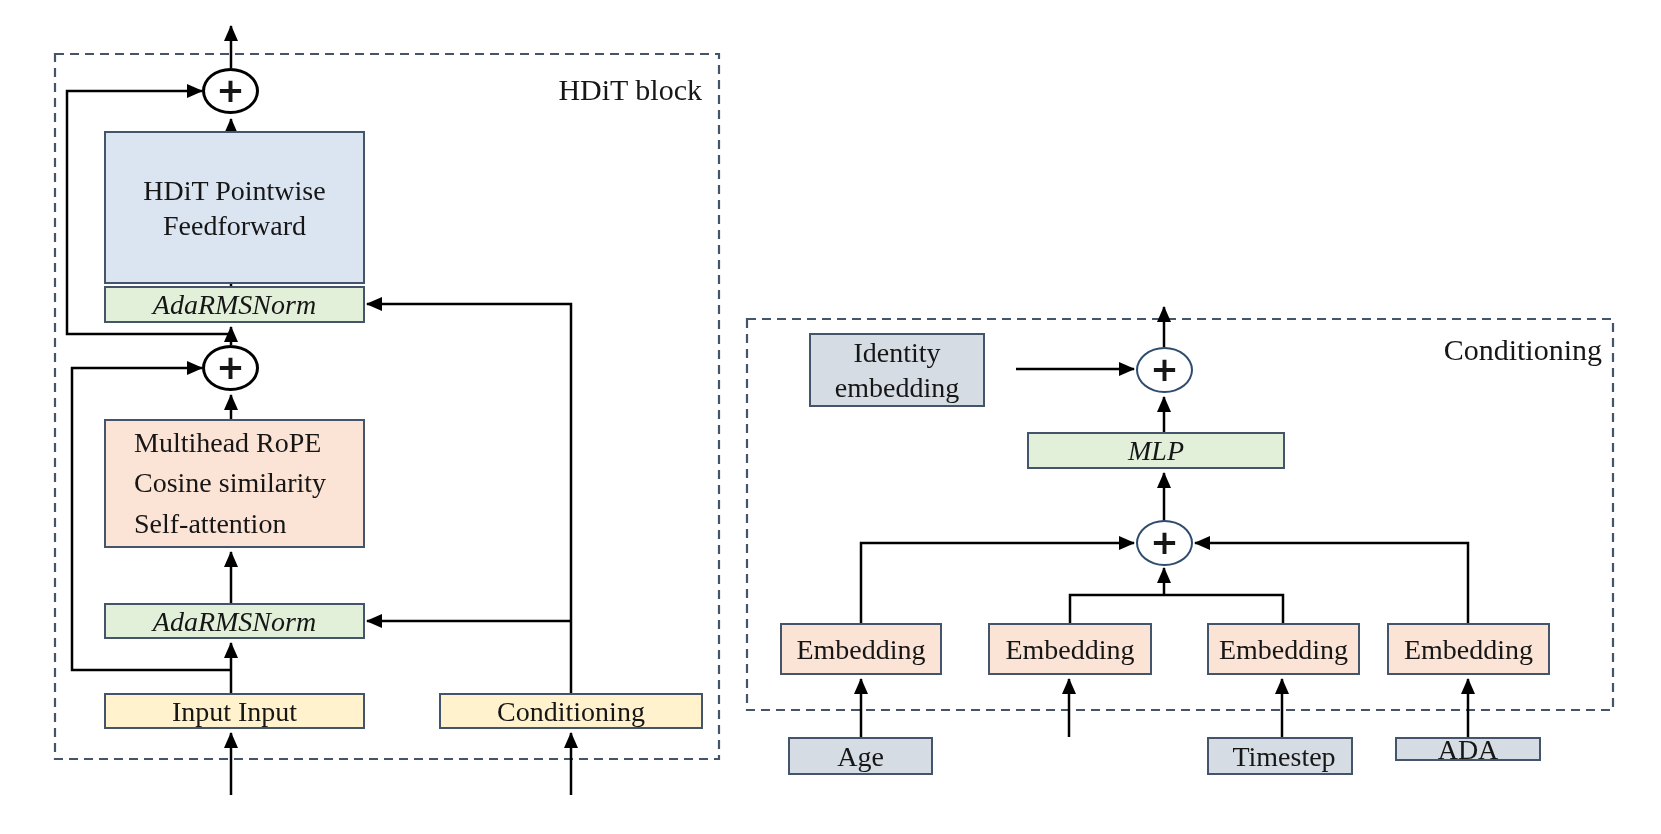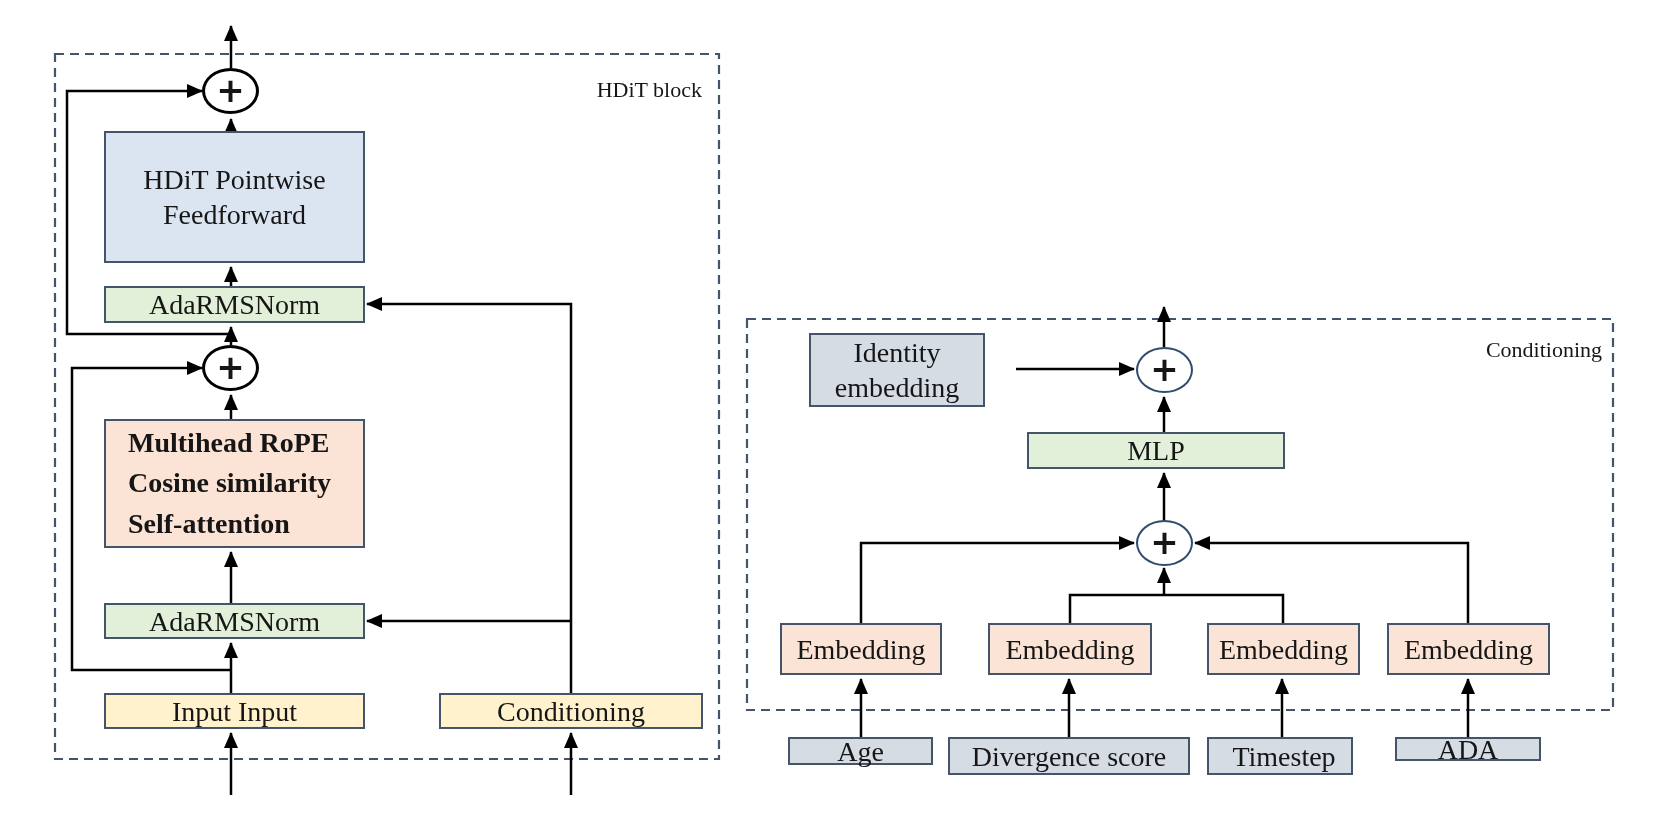--- a/index.html
+++ b/index.html
@@ -7,27 +7,27 @@
     position:relative;width:1661px;height:834px;background:#ffffff;overflow:hidden;
     font-family:"Liberation Serif","DejaVu Serif",serif;color:#161616;
   }
   #wires{position:absolute;left:0;top:0;width:1661px;height:834px;}
   .box{
     position:absolute;box-sizing:border-box;border:2px solid #44546a;
     display:flex;flex-direction:column;align-items:center;justify-content:center;
     text-align:center;font-size:28px;line-height:1.25;white-space:nowrap;
   }
   .blue{background:#dbe5f1;}
-  .green{background:#e2efd9;}
+  .green{background:#e2efd9;font-style:italic;}
   .peach{background:#fbe3d6;}
   .yellow{background:#fff2cc;}
   .gray{background:#d6dce4;}
-  .left-align{align-items:flex-start;text-align:left;padding-left:22px;font-weight:bold;}
+  .left-align{align-items:flex-start;text-align:left;padding-left:28px;}
   .blocktitle{
-    position:absolute;font-size:22px;line-height:32px;text-align:right;white-space:nowrap;
+    position:absolute;font-size:30px;line-height:32px;text-align:right;white-space:nowrap;
   }
   .addnode{
     position:absolute;width:57px;height:46px;border-radius:50%;background:#ffffff;
     display:flex;align-items:center;justify-content:center;box-sizing:border-box;
     font-size:34px;font-weight:bold;font-family:"DejaVu Sans",sans-serif;line-height:1;
   }
   .addnode.lstyle{border:3px solid #000000;}
   .addnode.rstyle{border:2.5px solid #2f4b6e;}
   .addnode span{transform:translateY(-1px);}
 </style>
@@ -77,21 +77,21 @@
       <path d="M1468 737 L1468 679" marker-end="url(#arr)"></path>
     </g>
   </svg>
 
   <div class="blocktitle" style="left:440px;top:74px;width:262px;">HDiT block</div>
 
   <div class="addnode lstyle" style="left:202px;top:68px;">
       <span>+</span>
     </div>
 
-  <div class="box blue" style="left:104px;top:131px;width:261px;height:132px;">
+  <div class="box blue" style="left:104px;top:131px;width:261px;height:153px;">
     <span>HDiT Pointwise</span>
     <span>Feedforward</span>
   </div>
 
   <div class="box green" style="left:104px;top:286px;width:261px;height:37px;">
     <span>AdaRMSNorm</span>
   </div>
 
   <div class="addnode lstyle" style="left:202px;top:345px;">
       <span>+</span>
@@ -140,25 +140,22 @@
   <div class="box peach" style="left:988px;top:623px;width:164px;height:52px;">
     <span>Embedding</span>
   </div>
   <div class="box peach" style="left:1207px;top:623px;width:153px;height:52px;">
     <span>Embedding</span>
   </div>
   <div class="box peach" style="left:1387px;top:623px;width:163px;height:52px;">
     <span>Embedding</span>
   </div>
 
-  <div class="box gray" style="left:788px;top:737px;width:145px;height:28px;">
+  <div class="box gray" style="left:788px;top:737px;width:145px;height:38px;">
     <span>Age</span>
-  </div>
-  <div class="box gray" style="left:948px;top:737px;width:242px;height:38px;">
-    <span>Divergence score</span>
   </div>
   <div class="box gray" style="left:1207px;top:737px;width:146px;height:38px;padding-left:8px;">
     <span>Timestep</span>
   </div>
   <div class="box gray" style="left:1395px;top:737px;width:146px;height:24px;">
     <span>ADA</span>
   </div>
 
 </div>
 

